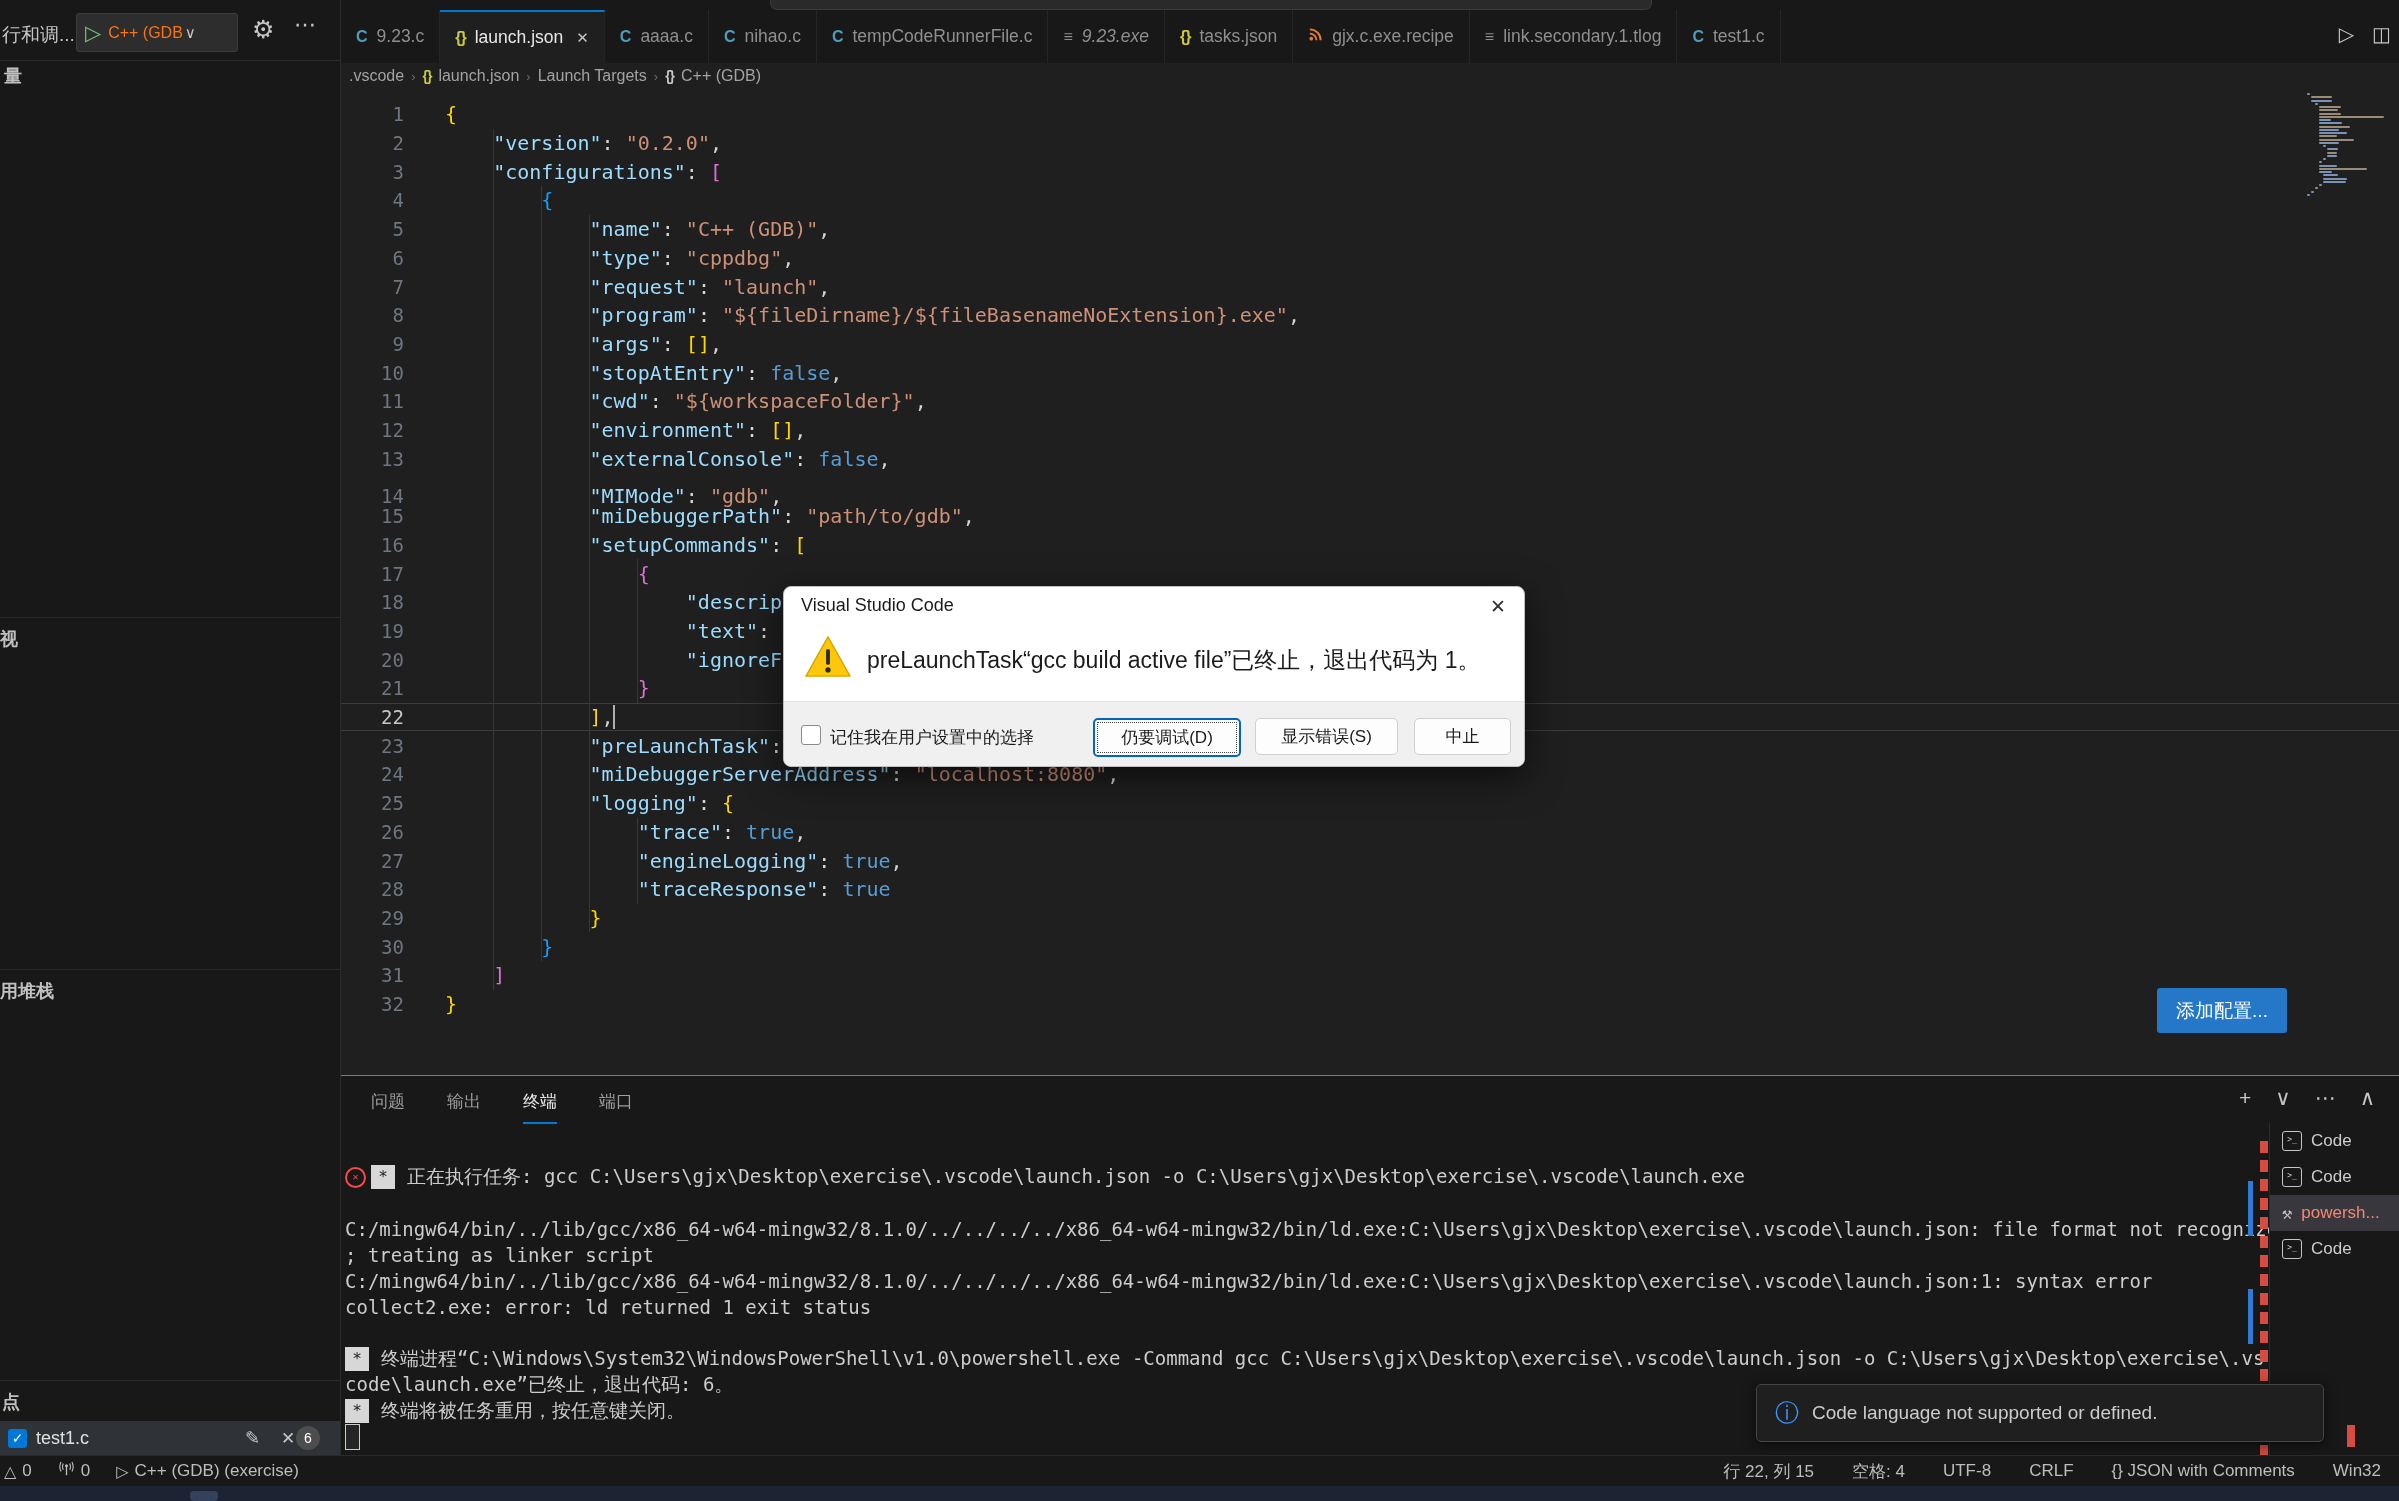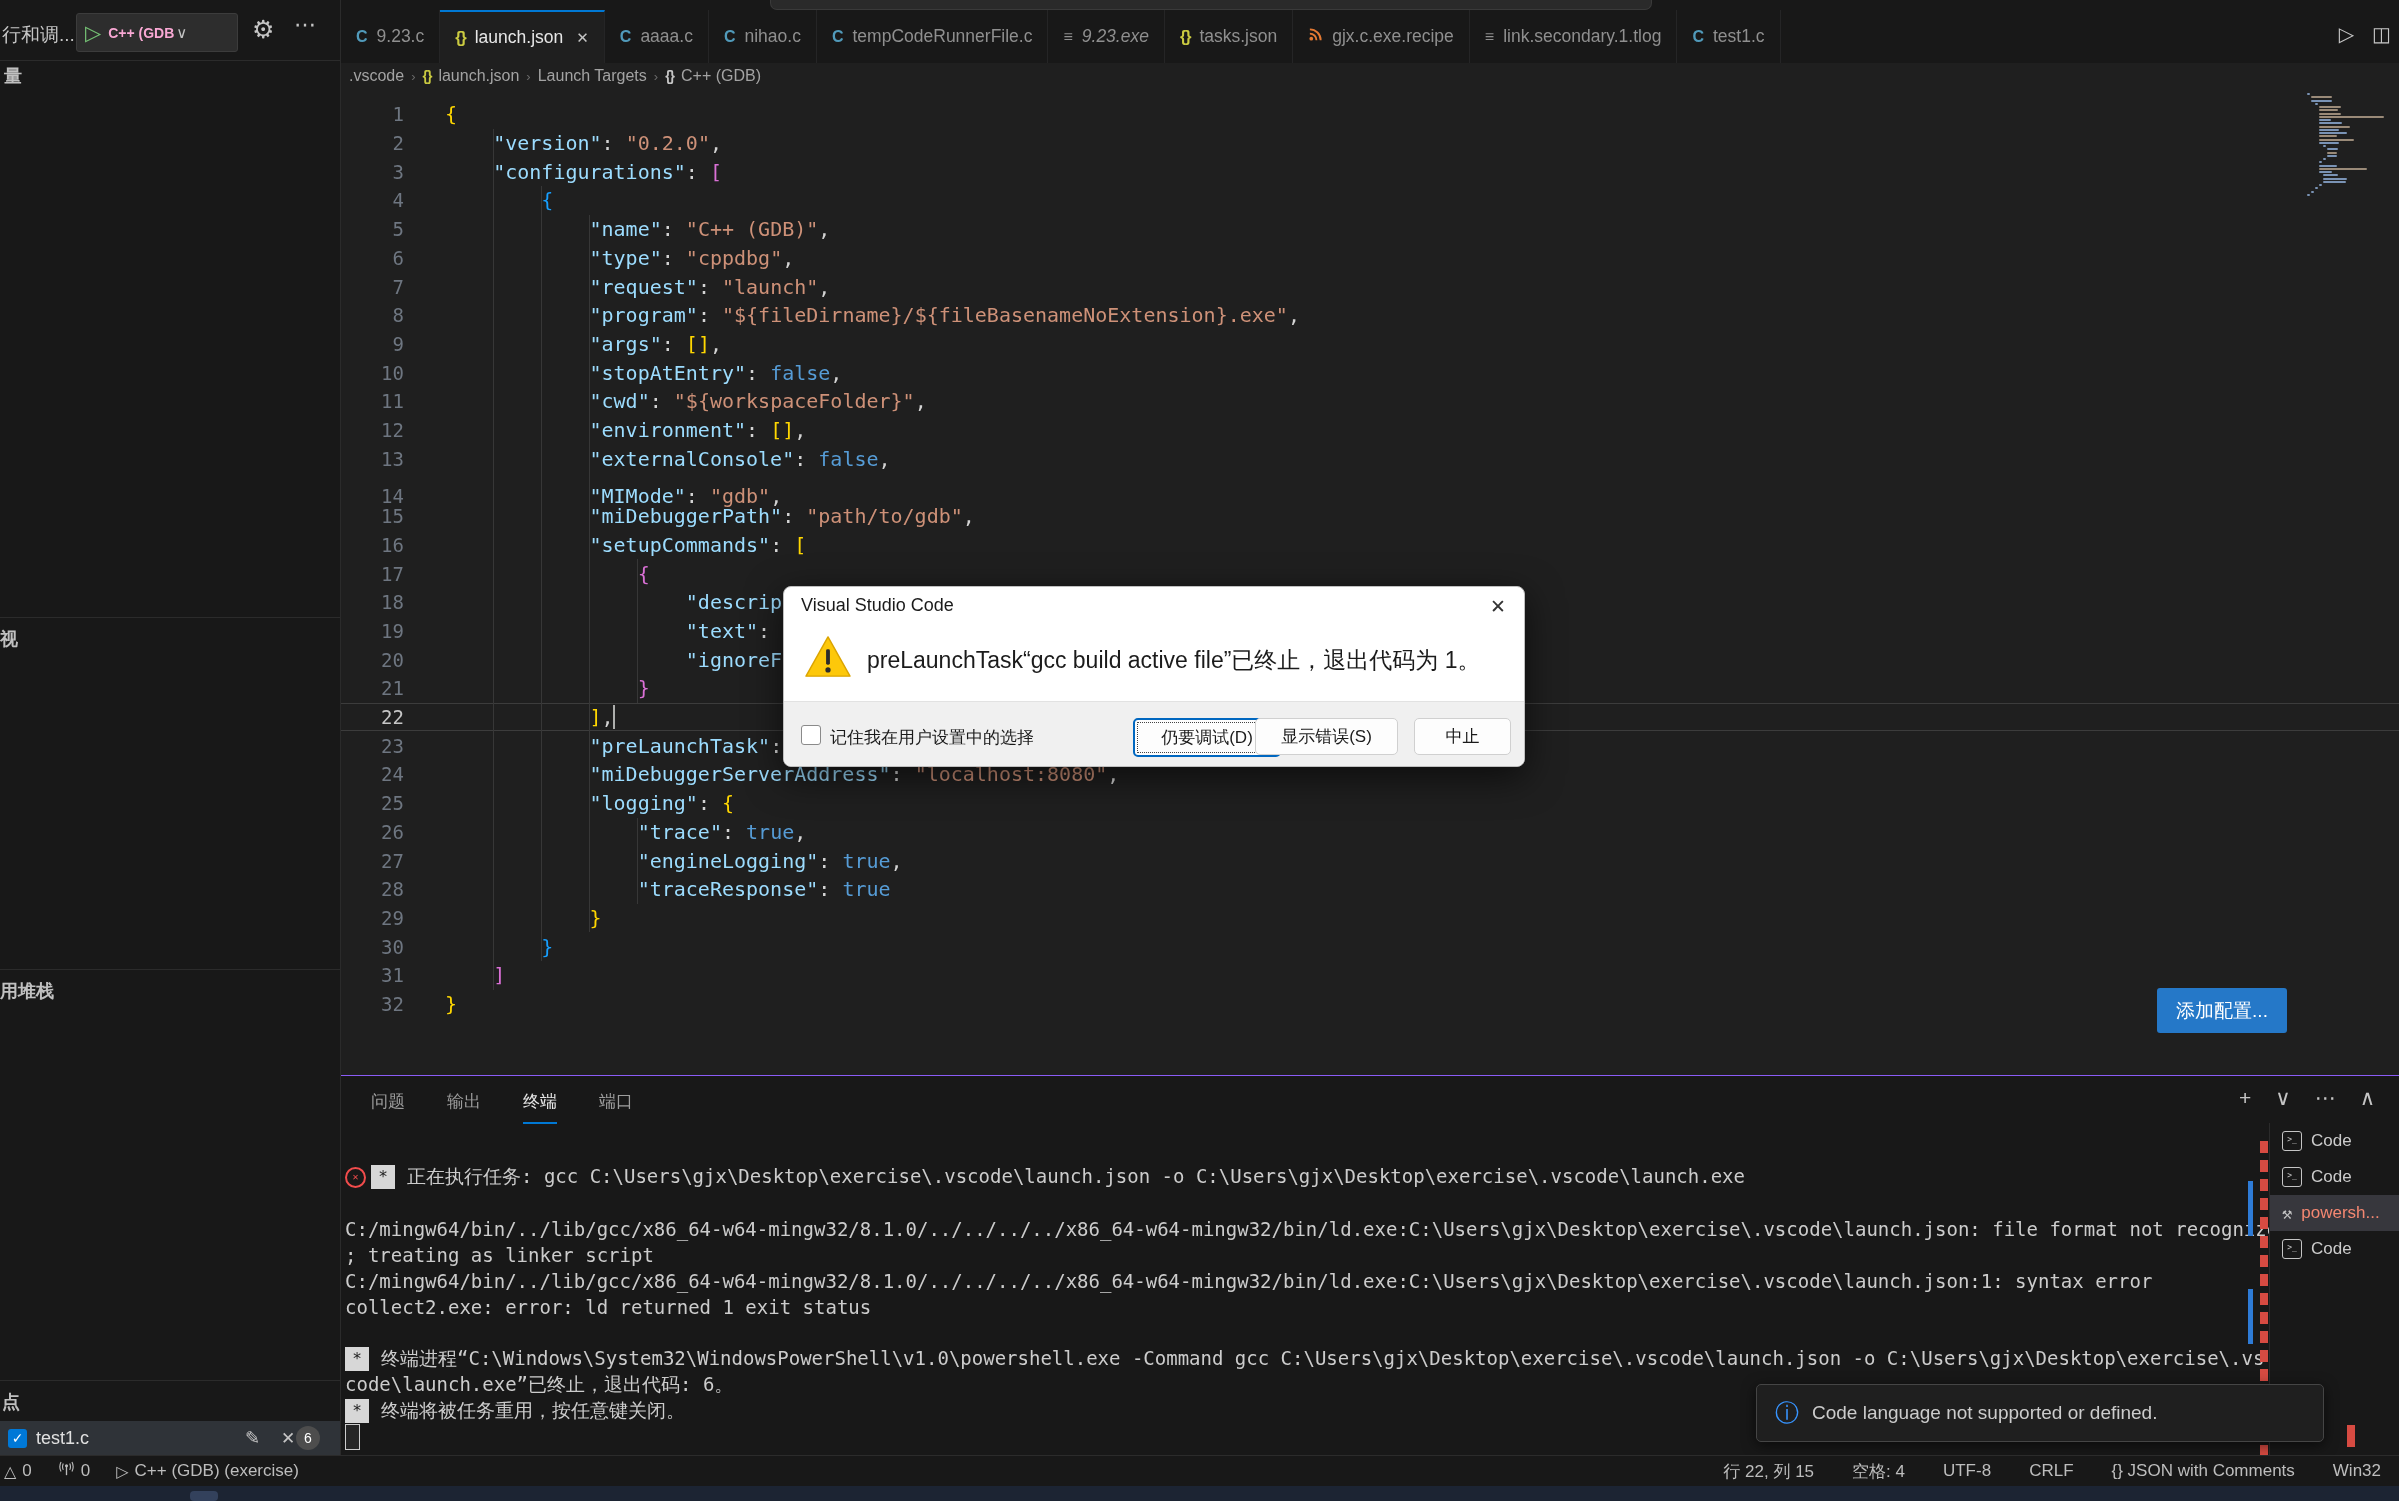--- a/index.html
+++ b/index.html
@@ -23,21 +23,21 @@
   .tab-close{color:#c5c5c5;font-size:15px;margin-left:4px;}
   #tab-actions{position:absolute;right:8px;top:22px;display:flex;gap:18px;color:#c5c5c5;font-size:20px;}
 
   
   #sidebar{position:absolute;left:0;top:0;width:340px;height:1455px;background:#181818;
        border-right:1px solid #2b2b2b;z-index:3;}
   #dbg-title{position:absolute;left:2px;top:22px;font-size:19px;color:#c5c5c5;white-space:nowrap;}
   #dbg-box{position:absolute;left:76px;top:13px;width:160px;height:37px;background:#2d2d2d;
        border:1px solid #3c3c3c;border-radius:3px;display:flex;align-items:center;z-index:4;}
   #dbg-play{color:#75c275;font-size:21px;margin:0 7px 0 8px;}
-  #dbg-config{font-size:14px;color:#f9a8d4;white-space:nowrap;overflow:hidden;max-width:92px;font-weight:bold;}
+  #dbg-config{font-size:16px;color:#f97316;white-space:nowrap;overflow:hidden;max-width:92px;}
   #dbg-chevron{color:#c5c5c5;font-size:15px;margin-left:2px;}
   #dbg-gear{position:absolute;left:252px;top:15px;font-size:25px;color:#c5c5c5;}
   #dbg-dots{position:absolute;left:294px;top:12px;font-size:22px;color:#c5c5c5;letter-spacing:2px;}
   .side-sep{position:absolute;left:0;width:340px;height:1px;background:#2b2b2b;}
   .sec{position:absolute;color:#c0c0c0;font-size:18px;font-weight:bold;white-space:nowrap;}
   .sec1{left:4px;top:64px;}  .sec2{left:0px;top:627px;} .sec3{left:0px;top:979px;} .sec4{left:2px;top:1390px;}
   #bp-row{position:absolute;left:0;top:1421px;width:340px;height:34px;background:#2f3338;
        display:flex;align-items:center;z-index:4;}
   #bp-check{width:19px;height:19px;background:#0078d7;border-radius:3px;margin:0 9px 0 8px;
        color:#ffffff;font-size:14px;line-height:19px;text-align:center;}
@@ -86,21 +86,21 @@
   #dlg-msg{position:absolute;left:83px;top:58px;font-size:23px;color:#1b1b1b;white-space:nowrap;}
   #dlg-footer{position:absolute;left:0;bottom:0;right:0;height:64px;background:#f0f0f0;
        border-top:1px solid #e2e2e2;border-radius:0 0 8px 8px;}
   #dlg-check{position:absolute;left:17px;top:23px;width:18px;height:18px;background:#ffffff;
        border:1.5px solid #8a8a8a;border-radius:3px;}
   #dlg-check-label{position:absolute;left:46px;top:24px;font-size:17px;color:#1a1a1a;white-space:nowrap;}
   .dlg-btn{position:absolute;top:16px;height:35px;background:#fdfdfd;border:1px solid #d0d0d0;
        border-radius:5px;font-size:17px;color:#1a1a1a;display:flex;align-items:center;
        justify-content:center;white-space:nowrap;}
   .dlg-btn.default{border:2px solid #0067c0;outline:1px dotted #444;outline-offset:-5px;}
-  #dlg-btn-0{left:309px;width:144px;margin-left:40px;} #dlg-btn-1{left:471px;width:141px;} #dlg-btn-2{left:630px;width:95px;}
+  #dlg-btn-0{left:309px;width:144px;} #dlg-btn-1{left:471px;width:141px;} #dlg-btn-2{left:630px;width:95px;}
 
   
   #panel{position:absolute;left:341px;top:1075px;right:0;height:380px;background:#181818;
        border-top:1px solid #8b5cf6;}
   #panel-tabs{position:absolute;left:30px;top:14px;display:flex;gap:42px;font-size:17px;color:#9d9d9d;}
   .ptab{padding-bottom:9px;}
   .ptab.active{color:#e7e7e7;border-bottom:2px solid #0078d4;}
   #panel-actions{position:absolute;right:24px;top:10px;display:flex;gap:24px;color:#c5c5c5;font-size:21px;}
   #term{position:absolute;left:4px;top:88px;width:1925px;bottom:0;overflow:hidden;}
   .trow{height:26px;display:flex;align-items:center;white-space:pre;}

